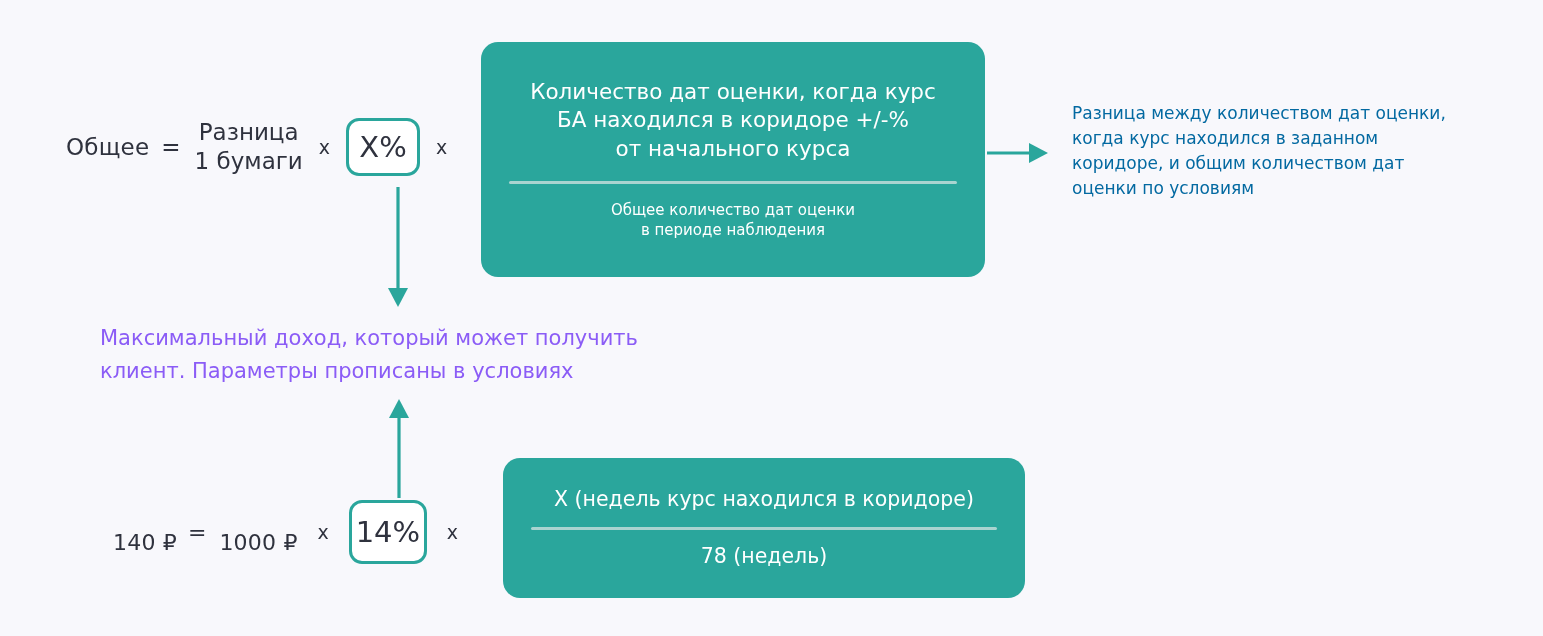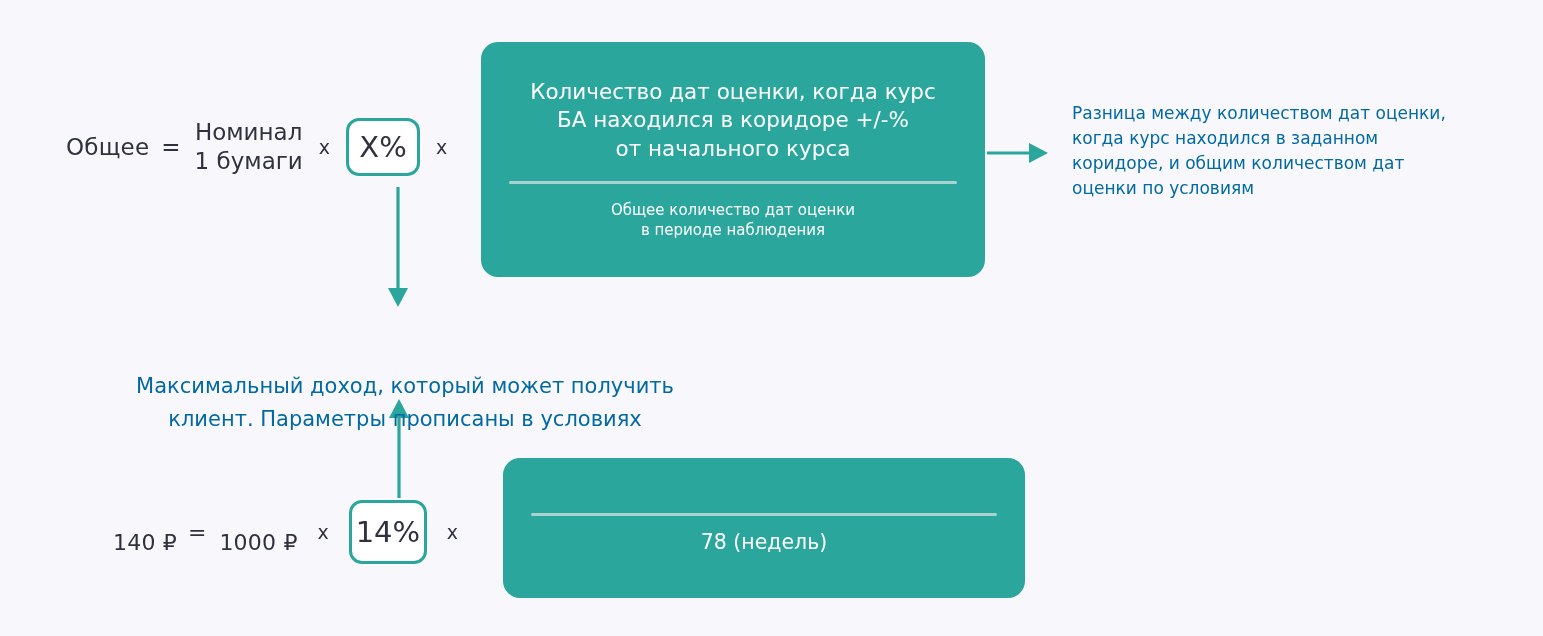--- a/index.html
+++ b/index.html
@@ -127,26 +127,24 @@
     width: 440px;
     font-size: 17px;
     line-height: 1.48;
     color: #0369a1;
     white-space: pre-line;
   }
   #note-middle {
     left: 100px;
     top: 322px;
     width: 610px;
-    text-align: center;
     font-size: 21px;
     line-height: 1.55;
-    color: #0369a1;
+    color: #8b5cf6;
     white-space: pre-line;
-    margin-top: 48px;
   }
 
   
   #formula-bottom {
     left: 113px;
     top: 500px;
     display: flex;
     align-items: center;
   }
   #formula-bottom .term-label { font-size: 22px; margin-top: 20px; }
@@ -180,21 +178,21 @@
     <g>
       <line x1="987" y1="153" x2="1032" y2="153" stroke="#2aa69c" stroke-width="3.2"></line>
       <polygon points="1048,153 1029,143 1029,163" fill="#2aa69c"></polygon>
     </g>
   </svg>
 
   <div class="abs" id="formula-top">
     <span class="term-label">Общее</span>
     <span class="eq-sign">=</span>
     <span class="fraction-plain">
-      <span>Номинал</span>
+      <span>Разница</span>
       <span>1 бумаги</span>
     </span>
     <span class="mult">x</span>
     <span class="pill" id="pill-x-percent">X%</span>
     <span class="mult">x</span>
   </div>
 
   <div class="abs teal-card" id="card-top">
     <div class="teal-num">Количество дат оценки, когда курс
 БА находился в коридоре +/-%
@@ -215,17 +213,18 @@
   <div class="abs" id="formula-bottom">
     <span class="term-label">140 ₽</span>
     <span class="eq-sign">=</span>
     <span class="term-label">1000 ₽</span>
     <span class="mult mult-wide">x</span>
     <span class="pill" id="pill-14-percent">14%</span>
     <span class="mult mult-wide">x</span>
   </div>
 
   <div class="abs teal-card" id="card-bottom">
+    <div class="teal-num">X (недель курс находился в коридоре)</div>
     <div class="teal-divider"></div>
     <div class="teal-den">78 (недель)</div>
   </div>
 
 </div>
 
 </body></html>

